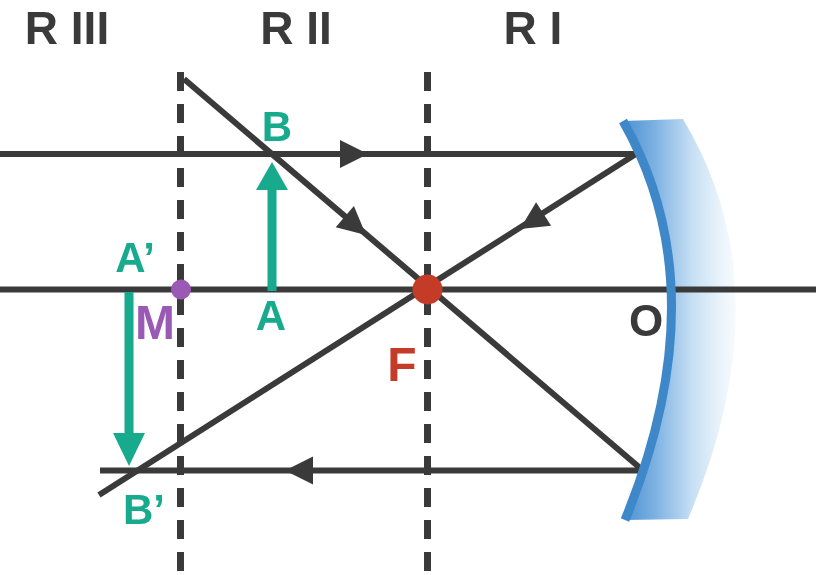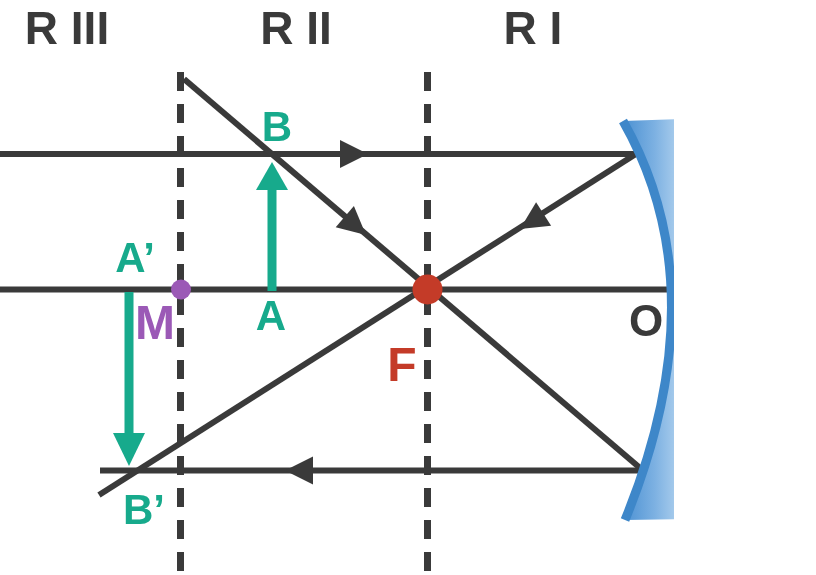--- a/index.html
+++ b/index.html
@@ -1,18 +1,18 @@
 <!DOCTYPE html>
 <html><head>
 <meta charset="utf-8">
 <style>
   html, body { margin: 0; padding: 0; background: #ffffff; }
   .stage {
     position: relative;
-    width: 674px;
+    width: 816px;
     height: 575px;
     background: #ffffff;
     overflow: hidden;
     font-family: "Liberation Sans", sans-serif;
     text-decoration: underline;
   }
   svg { display: block; }
   .lbl {
     font-family: "Liberation Sans", sans-serif;
     font-weight: bold;

